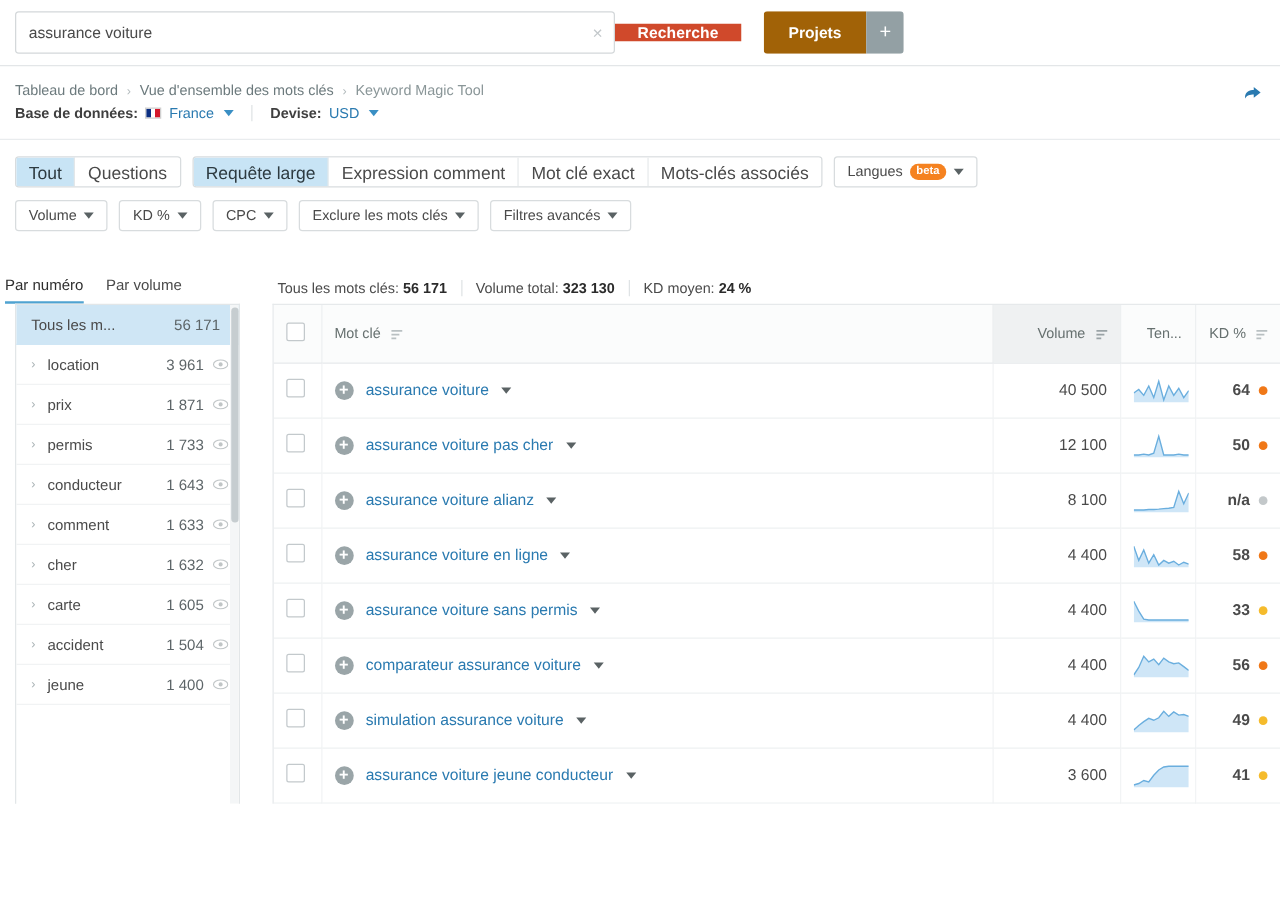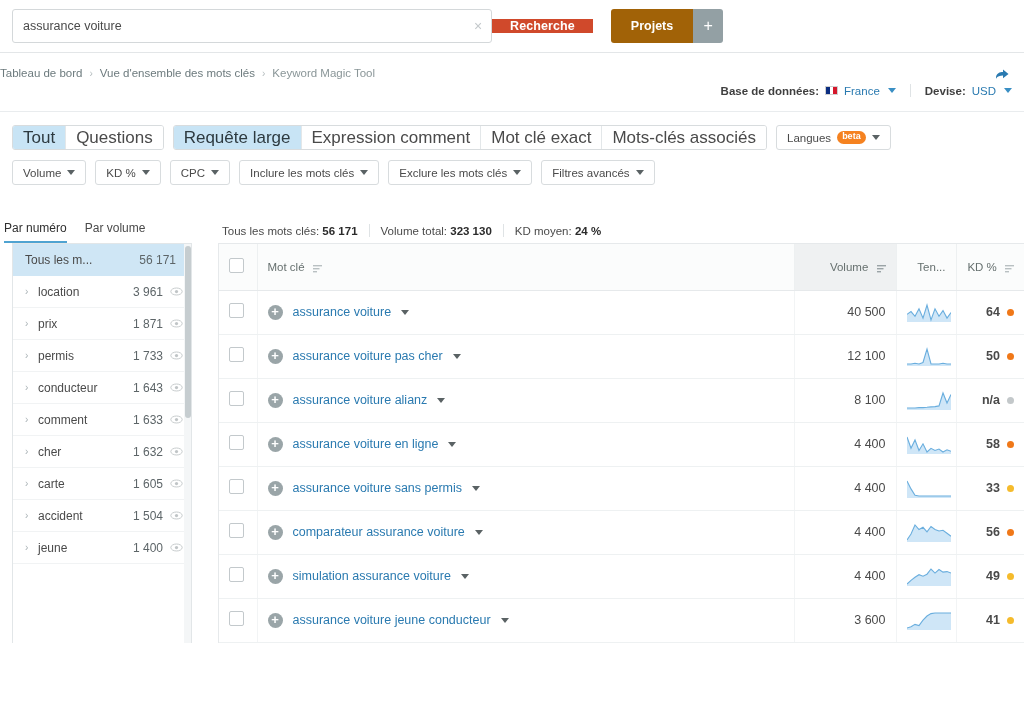--- a/index.html
+++ b/index.html
@@ -86,21 +86,21 @@
     border: none;
     width: 30px;
     font-size: 16px;
     line-height: 1;
     cursor: pointer;
     font-family: "Liberation Sans", sans-serif;
   }
 
   
   .headsec {
-    padding: 14px 12px 0 0;
+    padding: 14px 12px 0 12px;
     position: relative;
     border-bottom: 1px solid #e9ecee;
     padding-bottom: 14px;
   }
   .breadcrumb {
     font-size: 11.5px;
     color: #7f8c8d;
     display: flex;
     align-items: center;
     gap: 7px;
@@ -129,21 +129,20 @@
     font-weight: normal;
     color: #7a7a7a;
   }
   .meta-row {
     font-size: 11.5px;
     color: #4a4a4a;
     display: flex;
     align-items: center;
     gap: 6px;
     margin-top: 5px;
-    justify-content: flex-end;
   }
   .meta-row .lbl { color: #3f3f3f; font-weight: bold; }
   .meta-row .val { color: #2a7ab0; cursor: pointer; }
   .meta-sep {
     display: inline-block;
     width: 1px; height: 13px;
     background: #dfe3e5;
     margin: 0 8px;
   }
   .flag {
@@ -174,21 +173,21 @@
   }
   .segbox {
     display: flex;
     border: 1px solid #d8dcde;
     border-radius: 3px;
     overflow: hidden;
     height: 25px;
   }
   .seg {
     padding: 0 10px;
-    font-size: 17px;
+    font-size: 14px;
     display: flex; align-items: center;
     background: #fff;
     color: #4a4a4a;
     cursor: pointer;
     border-right: 1px solid #e3e7e9;
     white-space: nowrap;
   }
   .seg:last-child { border-right: none; }
   .seg.active { background: #c8e4f5; color: #2d3a40; }
   .pill {
@@ -474,24 +473,20 @@
     <div class="pill">
       <span>Volume</span>
       <span class="caret-dark"></span>
     </div>
     <div class="pill">
       <span>KD %</span>
       <span class="caret-dark"></span>
     </div>
     <div class="pill">
       <span>CPC</span>
-      <span class="caret-dark"></span>
-    </div>
-    <div class="pill">
-      <span>Inclure les mots clés</span>
       <span class="caret-dark"></span>
     </div>
     <div class="pill">
       <span>Exclure les mots clés</span>
       <span class="caret-dark"></span>
     </div>
     <div class="pill">
       <span>Filtres avancés</span>
       <span class="caret-dark"></span>
     </div>

